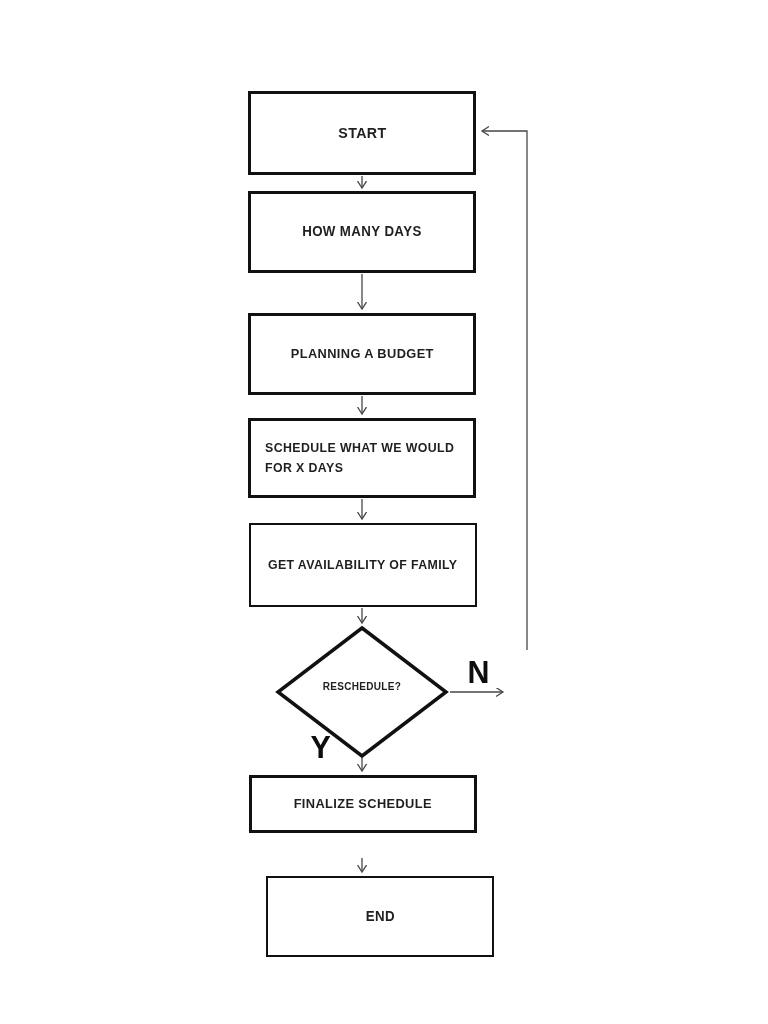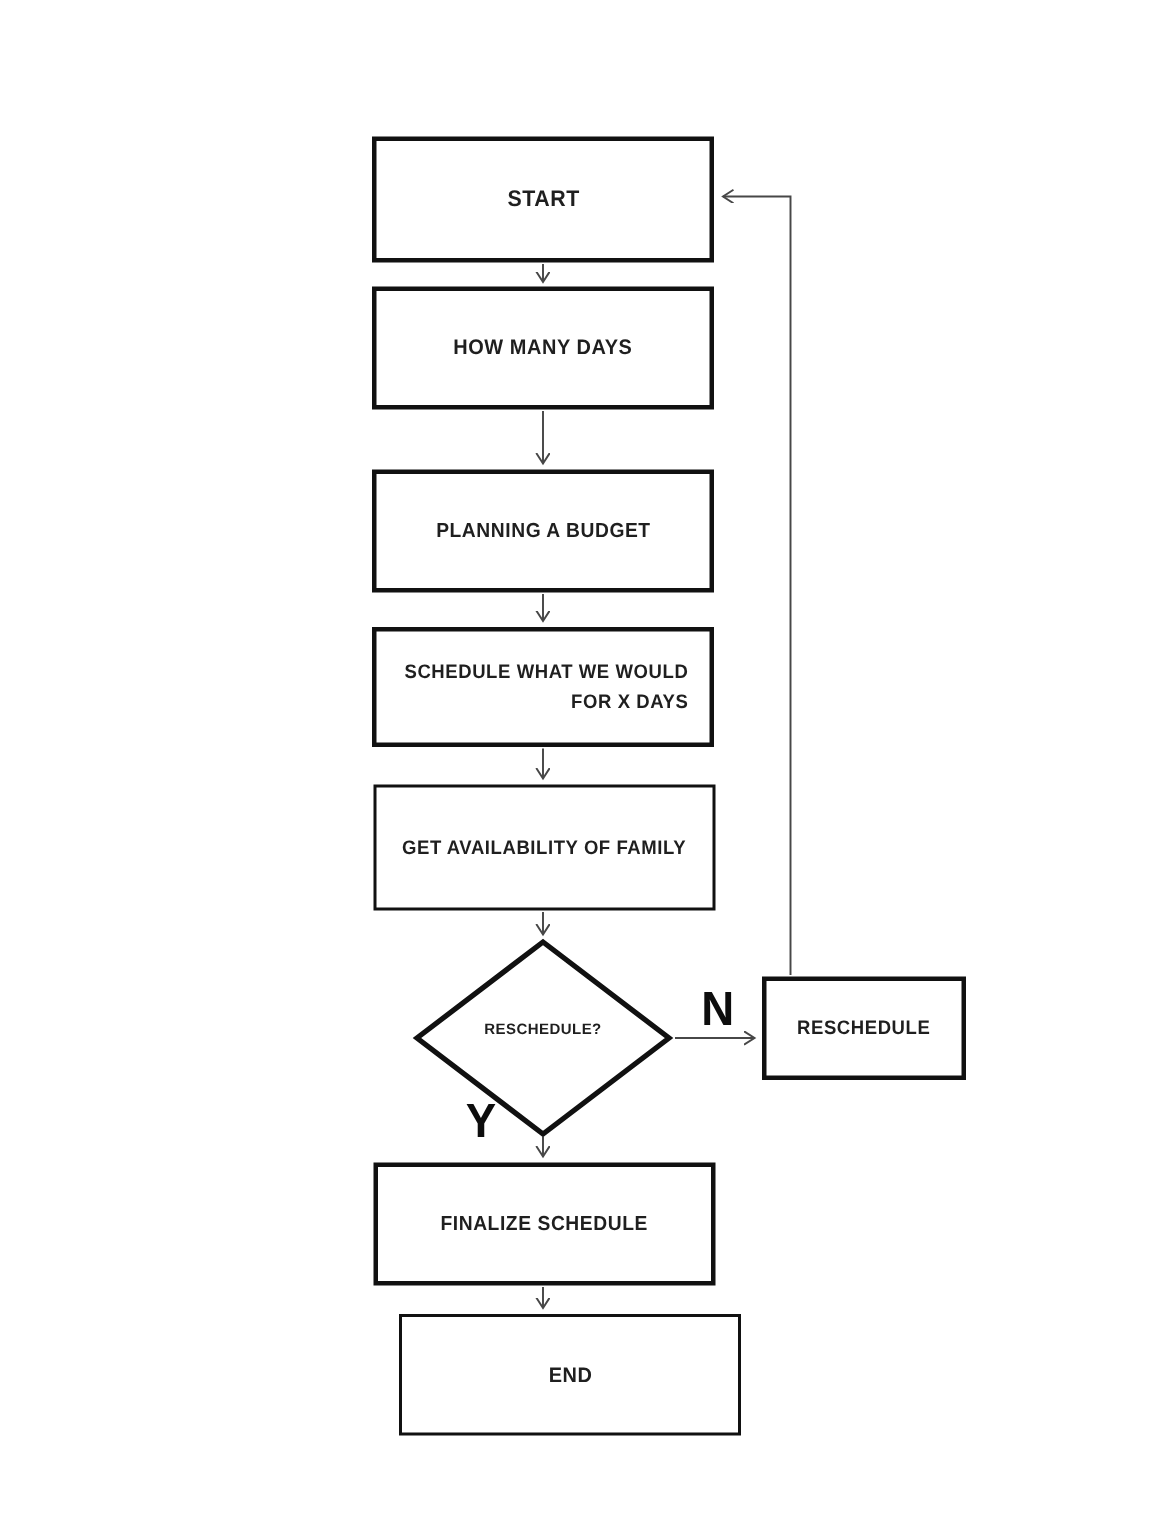--- a/index.html
+++ b/index.html
@@ -39,21 +39,21 @@
     stroke-width: 3.5;
     fill: #ffffff;
   }
   .node {
     position: absolute;
     background: #ffffff;
     border: 3px solid var(--node-border, #111111);
     display: flex;
     align-items: center;
     justify-content: center;
-    text-align: right;
+    text-align: left;
   }
   .node.thin { border-width: 2px; }
   .node-label {
     font-weight: 700;
     color: var(--text, #1f1f1f);
     letter-spacing: 0.4px;
     line-height: 1.55;
     transform: scaleX(0.95);
   }
   .fs15 { font-size: 15px; }
@@ -130,25 +130,22 @@
     <span class="node-label lbl-schedule">SCHEDULE WHAT WE WOULD FOR X DAYS</span>
   </div>
 
   <div class="diamond-box">
     <svg width="174" height="134" viewBox="0 0 174 134">
       <polygon class="diamond-shape" points="87,3 171,67 87,131 3,67"></polygon>
     </svg>
     <div class="diamond-label">RESCHEDULE?</div>
   </div>
 
-  <div class="node fs13" style="left:508px; top:651px; width:136px; height:69px;">
-    <span class="node-label">RESCHEDULE</span>
-  </div>
 
-  <div class="node fs135" style="left:249px; top:775px; width:228px; height:82px;">
+  <div class="node fs135" style="left:249px; top:775px; width:228px; height:58px;">
     <span class="node-label">FINALIZE SCHEDULE</span>
   </div>
 
   <div class="node thin fs14" style="left:249px; top:876px; width:228px; height:81px;margin-left:17px;">
     <span class="node-label">END</span>
   </div>
 
   <span class="branch-label branch-yes">Y</span>
   <span class="branch-label branch-no">N</span>
 

